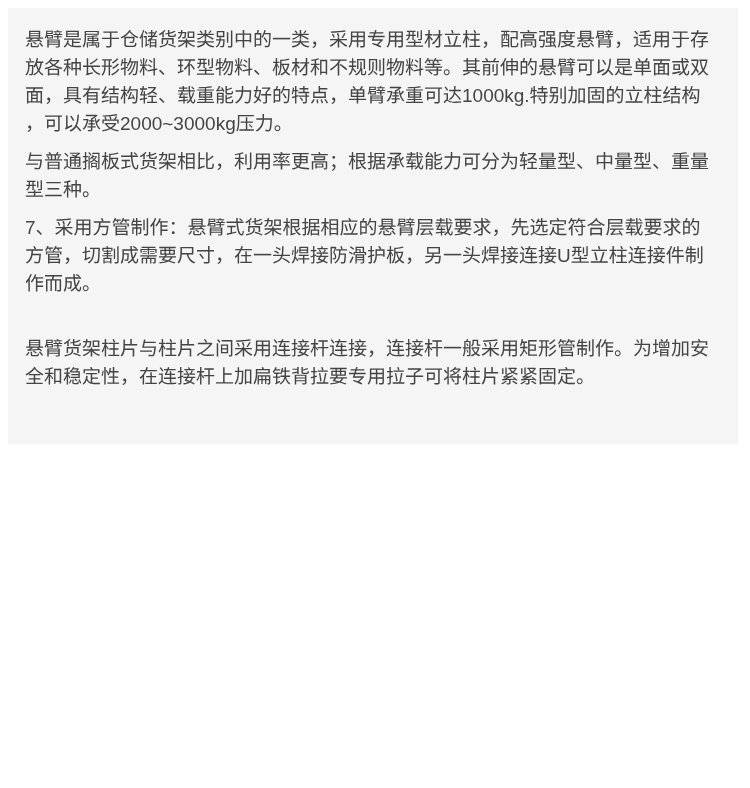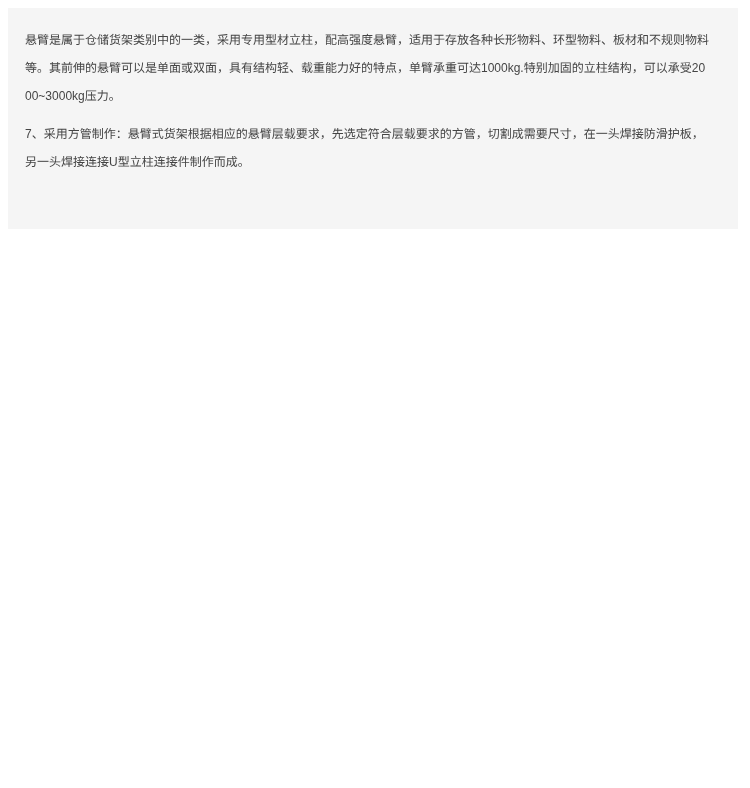--- a/index.html
+++ b/index.html
@@ -21,33 +21,35 @@
     overflow: hidden;
   }
   .panel {
     margin: 8px 12px 18px 8px;
     width: 730px;
     background: var(--panel-bg);
     padding: 18px 28px 43px 17px;
   }
   .para {
     margin: 10px 0;
-    font-size: 12px;
+    font-size: 19px;
     line-height: 28px;
     color: var(--text-color);
     text-align: left;
     letter-spacing: 0;
     word-break: break-all;
     line-break: anywhere;
     overflow-wrap: break-word;
   }
   .para:first-child { margin-top: 0; }
   .gap-large { margin-top: 37px; }
 </style>
 </head>
 <body>
 
 <div class="page">
   <div class="panel">
     <p class="para">悬臂是属于仓储货架类别中的一类，采用专用型材立柱，配高强度悬臂，适用于存放各种长形物料、环型物料、板材和不规则物料等。其前伸的悬臂可以是单面或双面，具有结构轻、载重能力好的特点，单臂承重可达1000kg.特别加固的立柱结构，可以承受2000~3000kg压力。</p>
+    <p class="para">与普通搁板式货架相比，利用率更高；根据承载能力可分为轻量型、中量型、重量型三种。</p>
     <p class="para">7、采用方管制作：悬臂式货架根据相应的悬臂层载要求，先选定符合层载要求的方管，切割成需要尺寸，在一头焊接防滑护板，另一头焊接连接U型立柱连接件制作而成。</p>
+    <p class="para gap-large">悬臂货架柱片与柱片之间采用连接杆连接，连接杆一般采用矩形管制作。为增加安全和稳定性，在连接杆上加扁铁背拉要专用拉子可将柱片紧紧固定。</p>
   </div>
 </div>
 
 </body></html>

